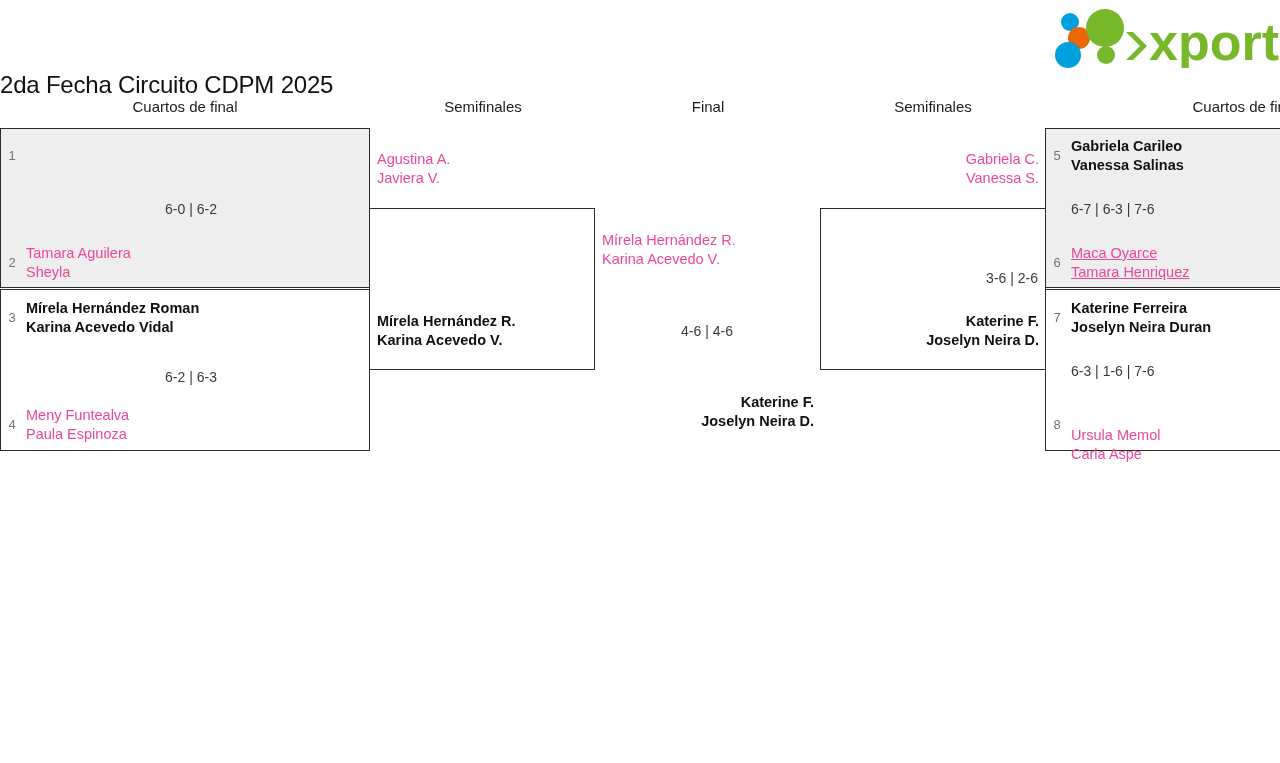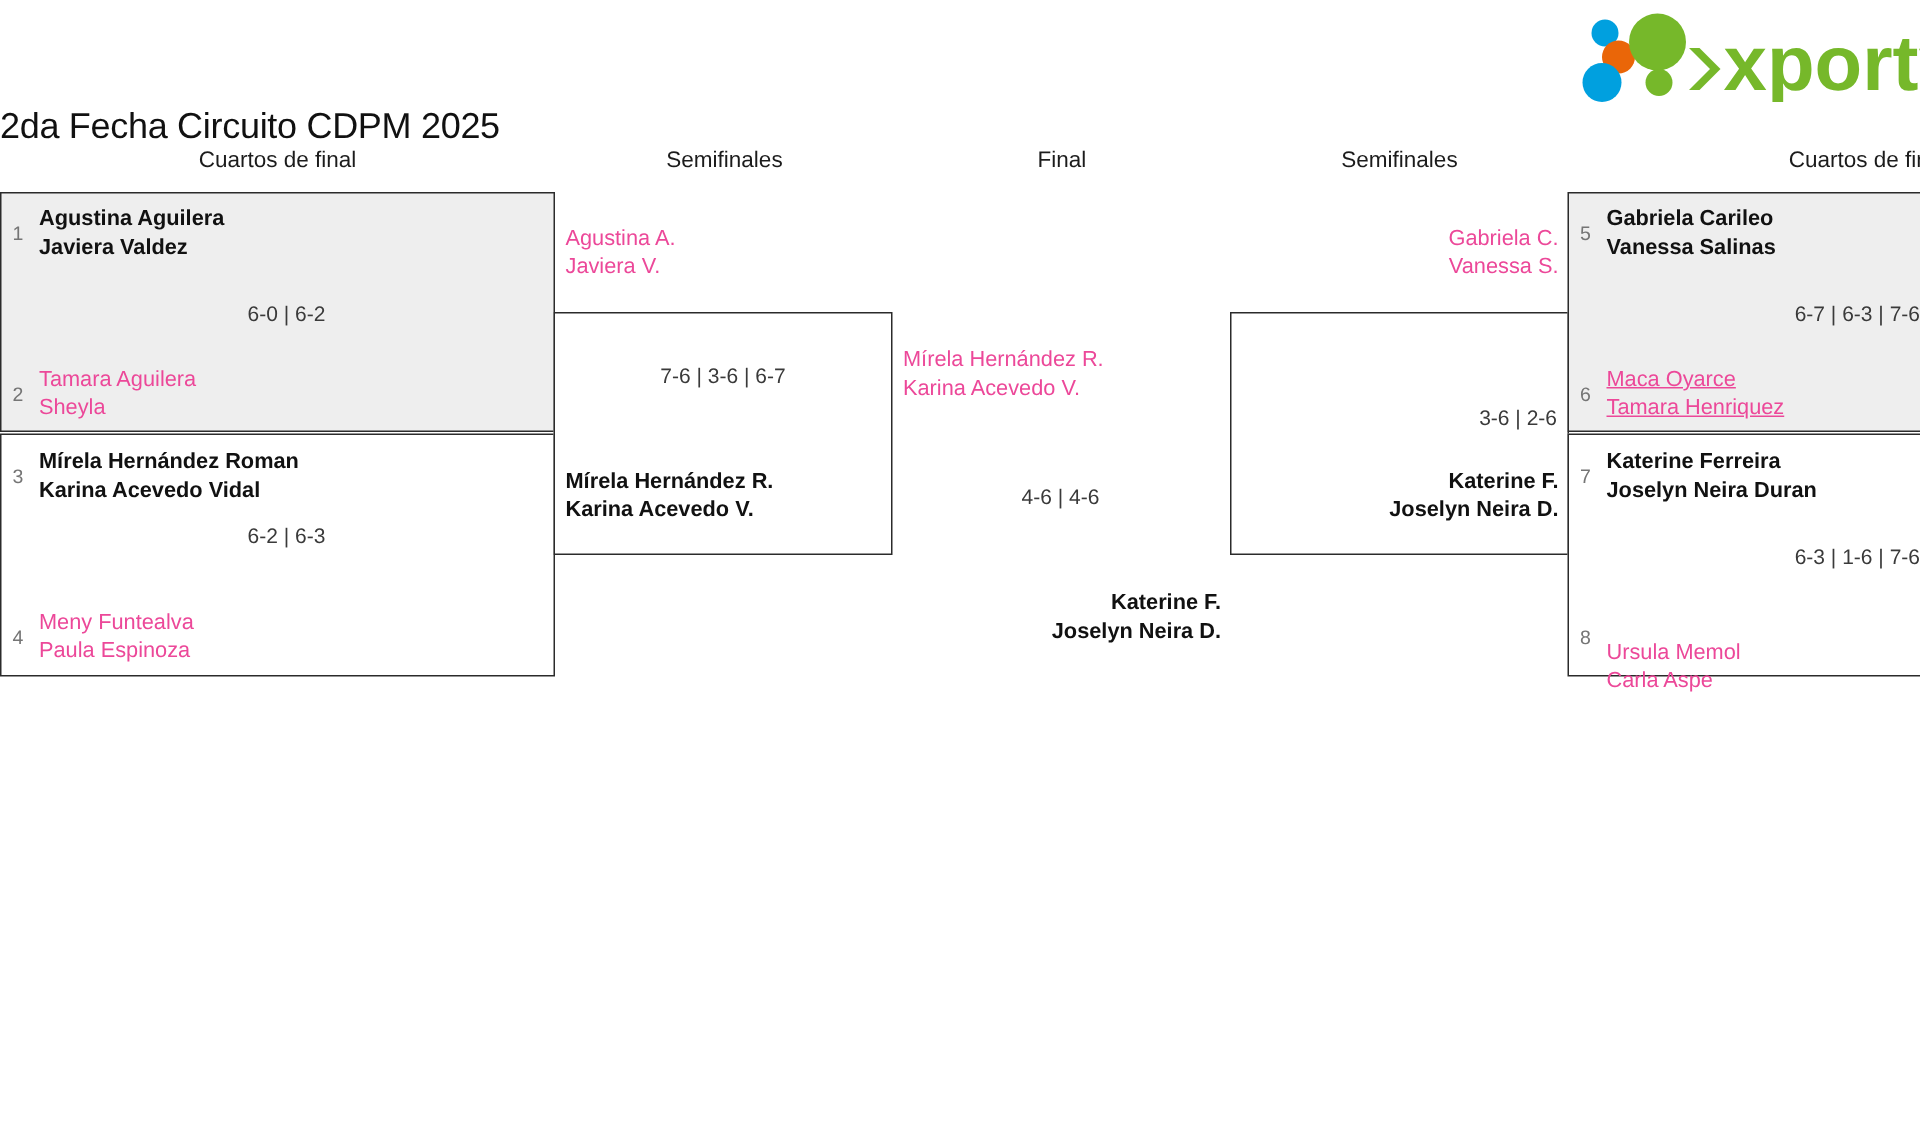--- a/index.html
+++ b/index.html
@@ -74,21 +74,21 @@
   .ralign { text-align: right; }
 
   .score {
     position: absolute;
     font-size: 14px;
     line-height: 19px;
     color: #3a3a3a;
     white-space: nowrap;
   }
   .score.center { text-align: center; }
-  .score.right  { text-align: right; }
+  .score.right  { text-align: left; }
 </style>
 </head>
 <body>
 
 <div id="root">
 
   <div class="page-title">
     <span class="title-line">2da Fecha Circuito CDPM 2025</span>
     <span class="title-line">Fase final. 4ta Femenina (C)</span>
   </div>
@@ -111,52 +111,47 @@
 
   <div class="round-head" style="left:60px;  width:250px;">Cuartos de final</div>
   <div class="round-head" style="left:358px; width:250px;">Semifinales</div>
   <div class="round-head" style="left:608px; width:200px;">Final</div>
   <div class="round-head" style="left:808px; width:250px;">Semifinales</div>
   <div class="round-head" style="left:1120px;width:250px;">Cuartos de final</div>
 
   <div class="match-box box-gray" style="left:0px; top:128px; width:370px; height:160px;">
   </div>
   <div class="seed" style="left:4px;  top:148px;">1</div>
-  <div class="team winner" style="left:26px; top:137px;">
-    <span class="ln">Agustina Aguilera</span>
-    <span class="ln">Javiera Valdez</span>
-  </div>
   <div class="score center" style="left:26px; top:200px; width:330px;">6-0 | 6-2</div>
   <div class="seed" style="left:4px;  top:255px;">2</div>
   <div class="team loser" style="left:26px; top:244px;">
     <span class="ln">Tamara Aguilera</span>
     <span class="ln">Sheyla</span>
   </div>
 
   <div class="match-box box-white" style="left:0px; top:289px; width:370px; height:162px;">
   </div>
   <div class="seed" style="left:4px;  top:310px;">3</div>
   <div class="team winner" style="left:26px; top:299px;">
     <span class="ln">Mírela Hernández Roman</span>
     <span class="ln">Karina Acevedo Vidal</span>
   </div>
-  <div class="score center" style="left:26px; top:348px; width:330px;">6-2 | 6-3</div>
+  <div class="score center" style="left:26px; top:368px; width:330px;">6-2 | 6-3</div>
   <div class="seed" style="left:4px;  top:417px;">4</div>
   <div class="team loser" style="left:26px; top:406px;">
     <span class="ln">Meny Funtealva</span>
     <span class="ln">Paula Espinoza</span>
   </div>
 
   <div class="match-box box-white" style="left:369px; top:208px; width:226px; height:162px;">
   </div>
   <div class="team loser" style="left:377px; top:150px;">
     <span class="ln">Agustina A.</span>
     <span class="ln">Javiera V.</span>
   </div>
-  <div class="score center" style="left:377px; top:241px; width:210px;">7-6 | 3-6 | 6-7</div>
   <div class="team winner" style="left:377px; top:312px;">
     <span class="ln">Mírela Hernández R.</span>
     <span class="ln">Karina Acevedo V.</span>
   </div>
 
   <div class="team loser" style="left:602px; top:231px;">
     <span class="ln">Mírela Hernández R.</span>
     <span class="ln">Karina Acevedo V.</span>
   </div>
   <div class="score center" style="left:607px; top:322px; width:200px;">4-6 | 4-6</div>

